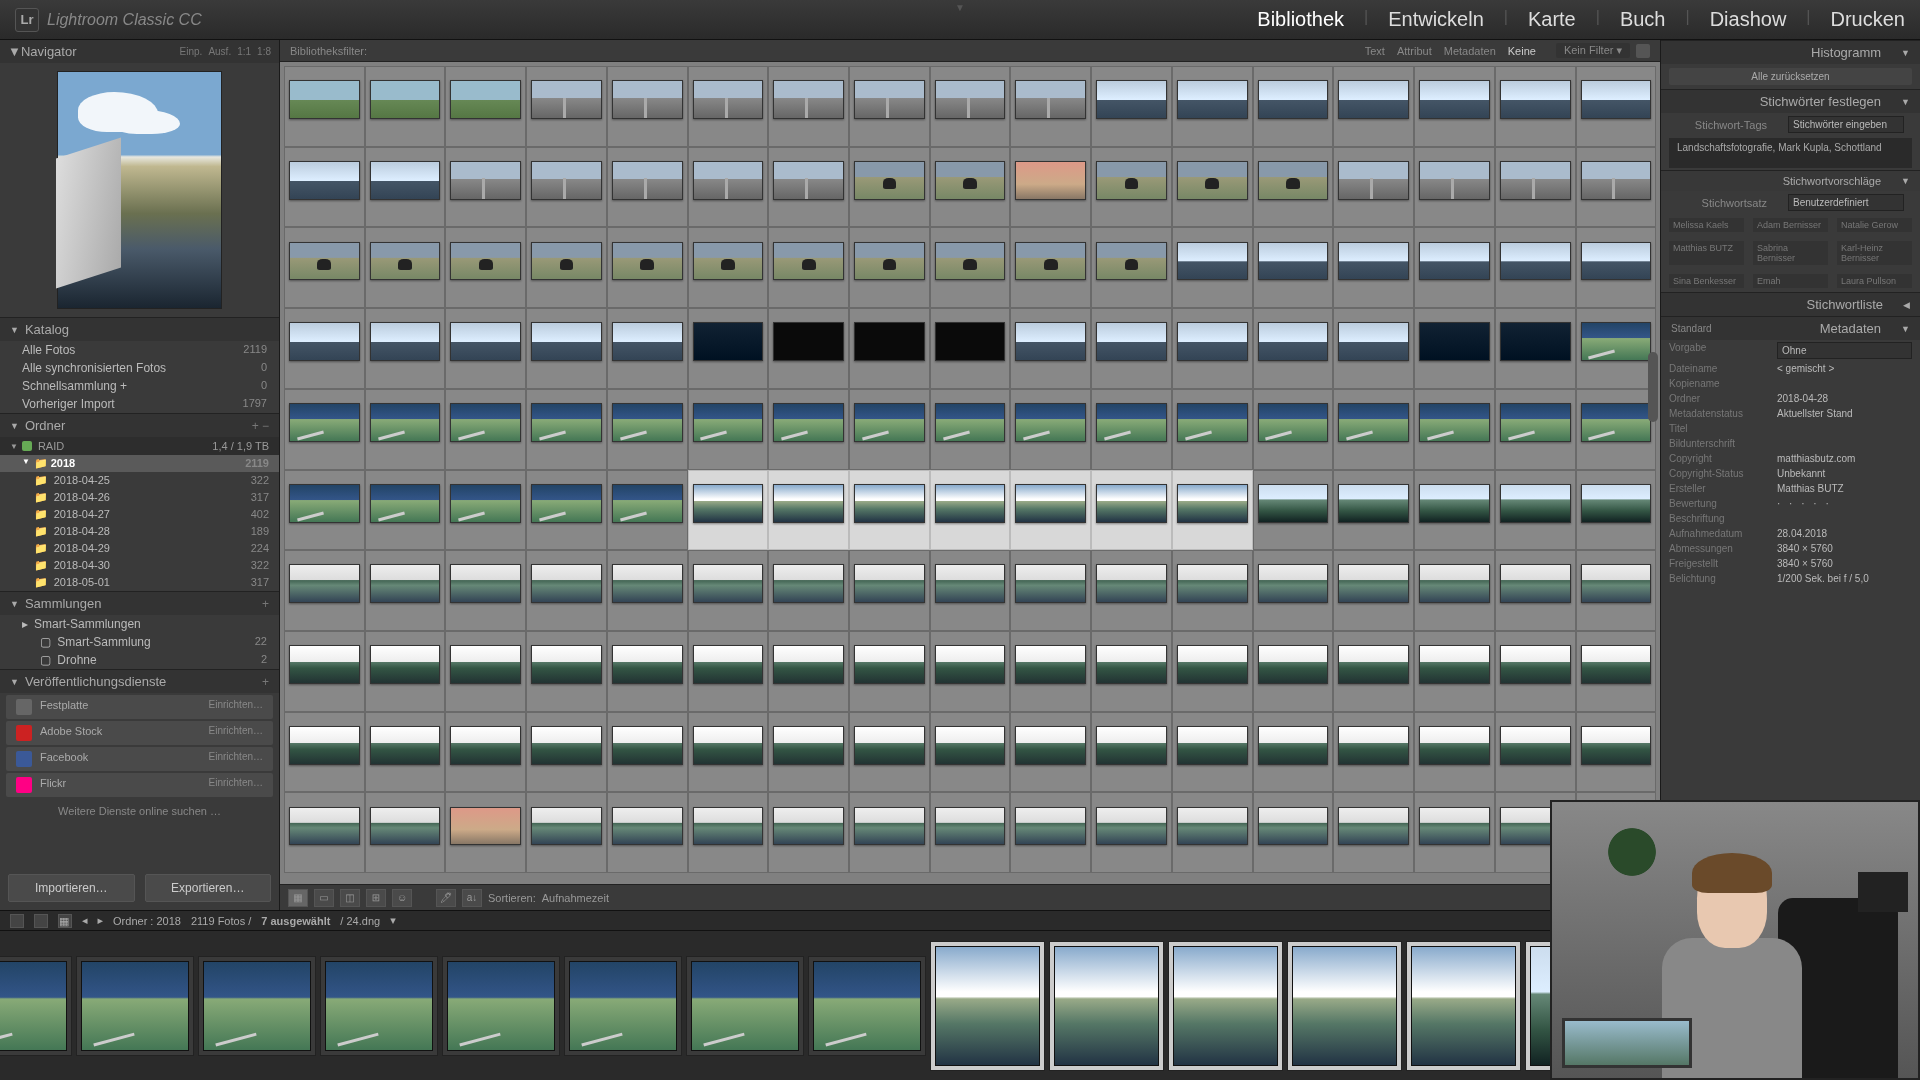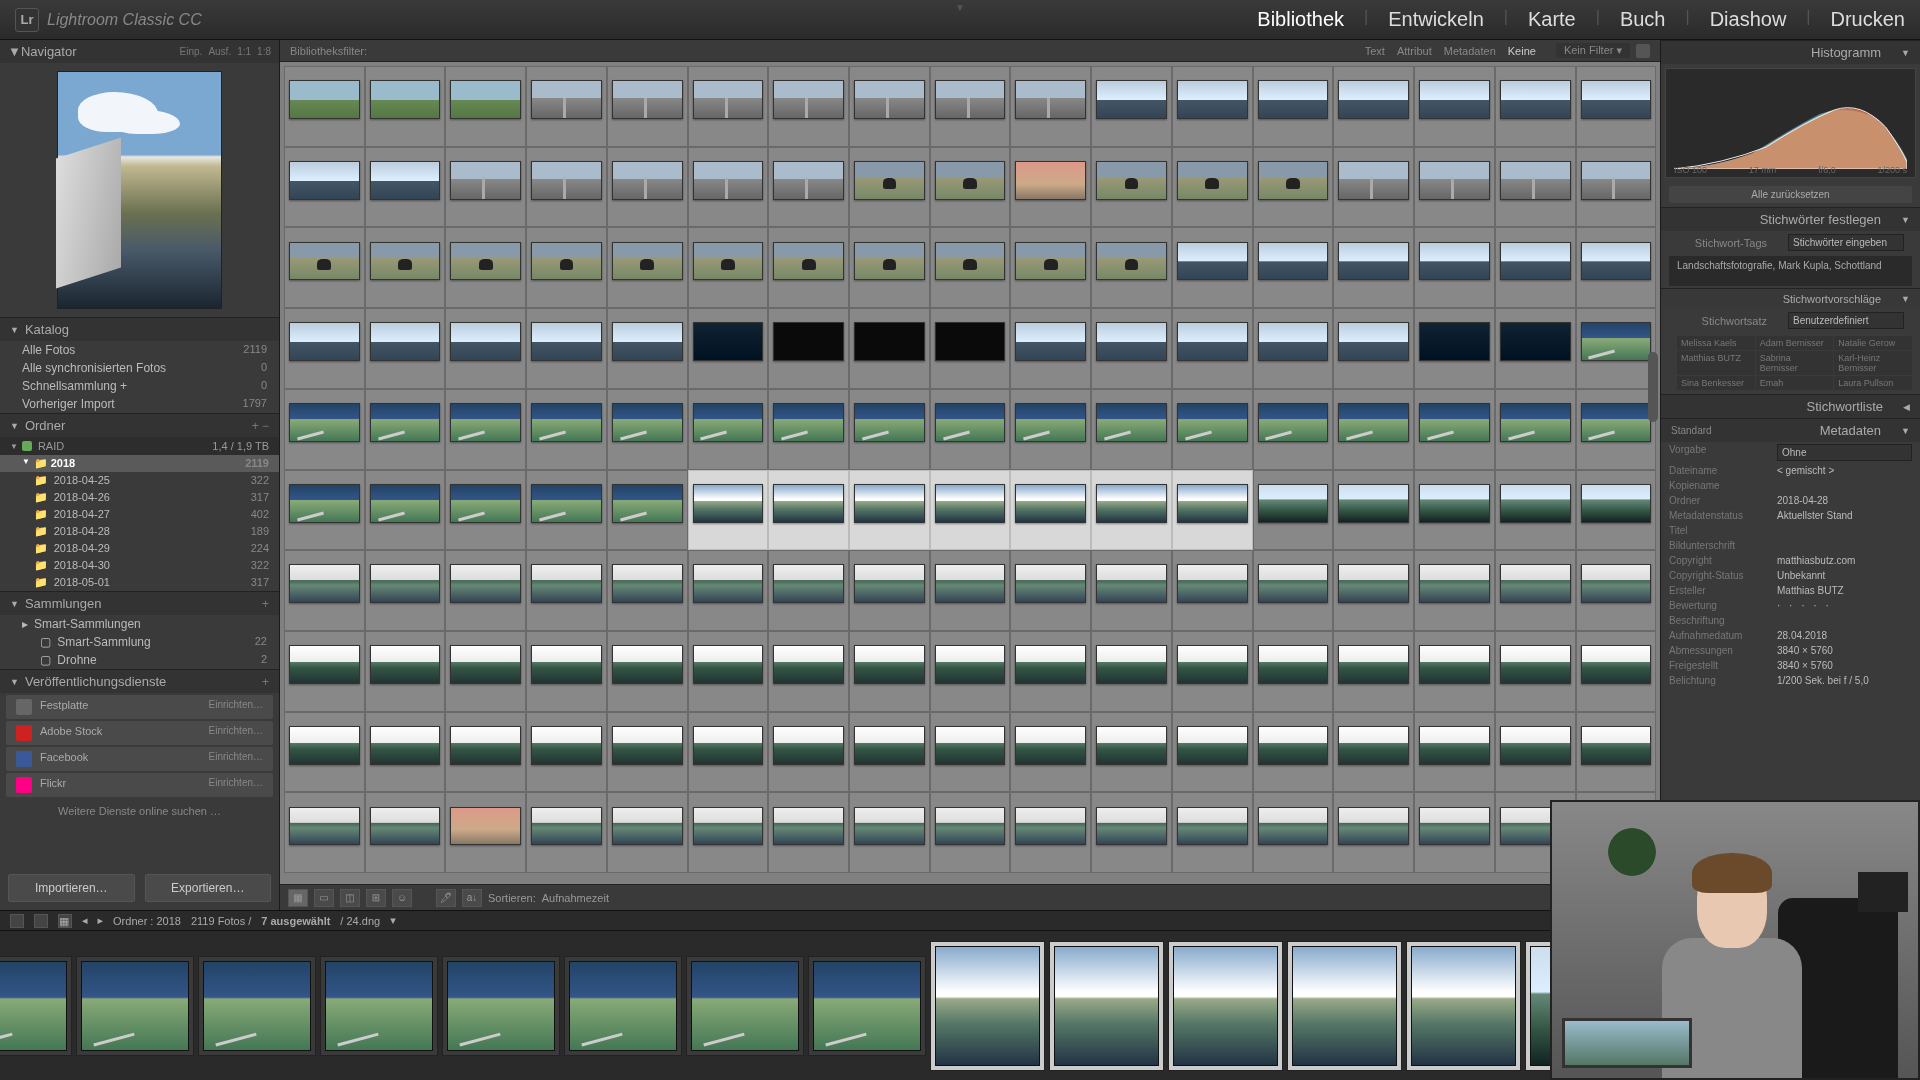--- a/index.html
+++ b/index.html
@@ -98,21 +98,21 @@
 
 .histo-box { height:110px; background:#2a2a2a; margin:4px; position:relative; border:1px solid #444;}
 .histo { position:absolute; bottom:8px; left:8px; right:8px; height:70px;}
 .histo svg{width:100%;height:100%;}
 .histo-labels{position:absolute;bottom:2px;left:8px;right:8px;display:flex;justify-content:space-between;font-size:9px;color:#666;}
 .reset-btn{ margin:4px 8px; padding:3px; text-align:center; background:#444; font-size:10px; color:#aaa; cursor:pointer; border-radius:2px;}
 .kw-row { display:flex; padding:3px 16px; font-size:11px; color:#999; align-items:center;gap:13px;}
 .kw-row .lbl{ width:90px; text-align:right; margin-right:8px; color:#888;}
 .kw-input{ flex:1; background:#333; border:1px solid #222; color:#bbb; padding:2px 4px; font-size:10px;}
 .kw-tags { padding:4px 8px; background:#2a2a2a; margin:2px 8px; font-size:10px; color:#aaa; min-height:30px;}
-.kw-sugg-grid{ display:grid; grid-template-columns:1fr 1fr 1fr; gap:1px; padding:4px 8px; font-size:9px; color:#777;margin-left:8px;}
+.kw-sugg-grid{ display:grid; grid-template-columns:1fr 1fr 1fr; gap:9px; padding:4px 8px; font-size:9px; color:#777;}
 .kw-sugg-grid div{ background:#333; padding:2px 4px;}
 .meta-row{ display:flex; padding:2px 8px; font-size:10px; color:#999;}
 .meta-row .ml{ width:100px; margin-right:8px; color:#777;}
 .meta-row .mv{ flex:1; color:#bbb;}
 .stars{ letter-spacing:3px; color:#666;}
 
 
 .statusbar { height:20px; background:#2a2a2a; display:flex; align-items:center; padding:0 10px; font-size:11px; color:#aaa; gap:10px; border-top:1px solid #111;}
 .sb-icon{ width:14px;height:14px;background:#444;border:1px solid #555; cursor:pointer;}
 
@@ -848,36 +848,20 @@
       <span>Sortieren:</span>
       <span>Aufnahmezeit</span>
     </div>
   </div>
 
   <div class="panel right-panel">
     <div class="section-title">
       <span class="txt">Histogramm</span>
       <span class="tri">▼</span>
     </div>
-    <div class="histo-box">
-      <div class="histo">
-        <svg viewBox="0 0 240 70" preserveAspectRatio="none">
-          <path d="M0,70 Q40,68 80,55 Q120,30 150,15 Q180,5 210,20 Q230,40 240,60 L240,70 Z" fill="#6bf" opacity=".6"></path>
-          <path d="M0,70 Q50,68 90,50 Q130,25 160,12 Q190,3 215,25 Q232,45 240,62 L240,70 Z" fill="#fe5" opacity=".5"></path>
-          <path d="M0,70 Q60,67 100,45 Q140,20 170,10 Q195,2 220,30 Q235,50 240,65 L240,70 Z" fill="#f55" opacity=".4"></path>
-          <path d="M0,70 Q50,65 95,48 Q135,23 165,11 Q192,2 218,28 Q233,48 240,63 L240,70 Z" fill="none" stroke="#eee" stroke-width="1"></path>
-        </svg>
-      </div>
-      <div class="histo-labels" id="histo-labels">
-          <span>ISO 100</span>
-          <span>17 mm</span>
-          <span>f/6,0</span>
-          <span>1/200 s</span>
-        </div>
-    </div>
     <div class="reset-btn">Alle zurücksetzen</div>
 
     <div class="section-title">
       <span class="txt">Stichwörter festlegen</span>
       <span class="tri">▼</span>
     </div>
     <div class="kw-row">
       <span class="lbl">Stichwort-Tags</span>
       <span class="kw-input">Stichwörter eingeben</span>
     </div>

